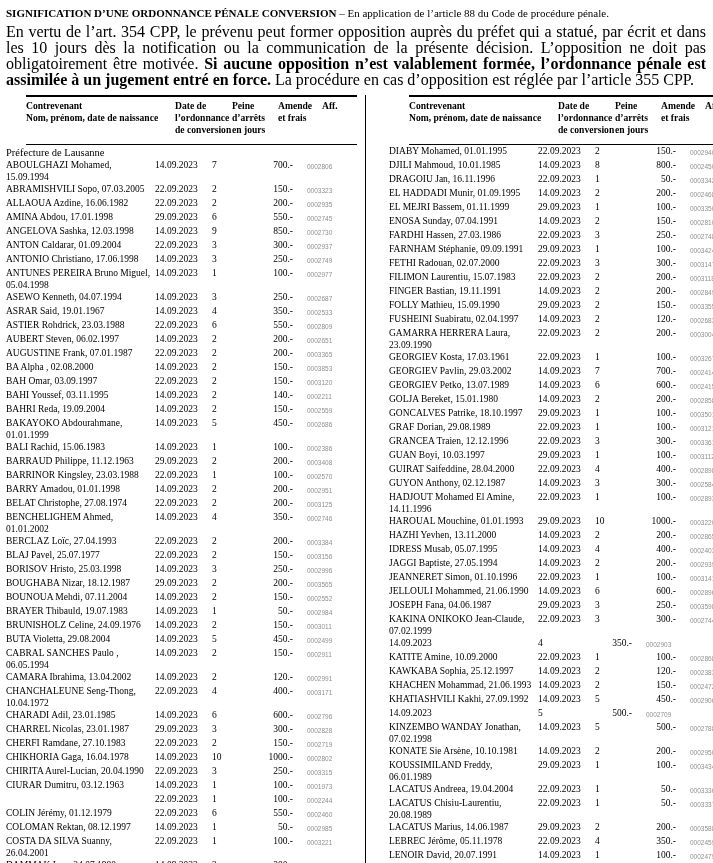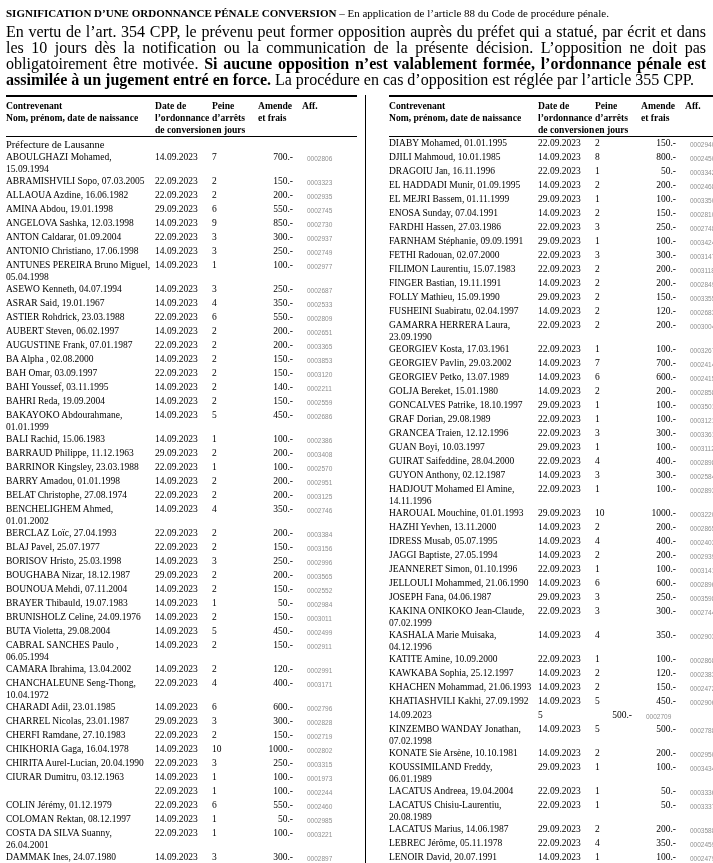--- a/index.html
+++ b/index.html
@@ -11,21 +11,21 @@
   .title b { font-weight:bold; }
   .intro { margin-top:4px; font-size:16px; line-height:16px; text-align:justify; padding-right:1px; }
   .intro b { font-weight:bold; }
 
   .columns { display:flex; margin-top:7px; align-items:stretch; }
   .col-left  { flex:0 0 360px; padding-right:8px; border-right:1px solid #000; margin-right:0; }
   .col-right { flex:1; padding-left:23px; padding-right:2px; }
 
   .grid { display:grid; grid-template-columns:149px 57px 46px 44px 1fr; }
   .thead { border-top:2px solid #000; border-bottom:1.5px solid #000;
-           padding:3px 0 0 0; font-weight:bold; font-size:9.6px; line-height:12px; }
+           padding:3px 0 8px 0; font-weight:bold; font-size:9.6px; line-height:12px;margin-left:20px; }
   .thead .hc { white-space:nowrap; }
 
   .section-title { font-weight:normal; font-size:10.5px; line-height:13px; padding-top:1px; }
 
   .row { font-size:9.5px; }
   .row .cell { line-height:12px; }
   .c-name { padding-right:2px; }
   .c-amt  { text-align:right; padding-right:9px; }
   .c-aff  { font-family:"Liberation Sans", sans-serif; font-size:6.5px; color:var(--aff-color,#8f8f8f);
             padding-left:5px; padding-top:2px; white-space:nowrap; }
@@ -80,21 +80,21 @@
             <div class="cell c-aff">0003323</div>
           </div>
           <div class="grid row">
             <div class="cell c-name">ALLAOUA Azdine, 16.06.1982</div>
             <div class="cell c-date">22.09.2023</div>
             <div class="cell c-days">2</div>
             <div class="cell c-amt">200.-</div>
             <div class="cell c-aff">0002935</div>
           </div>
           <div class="grid row">
-            <div class="cell c-name">AMINA Abdou, 19.01.1998</div>
+            <div class="cell c-name">AMINA Abdou, 17.01.1998</div>
             <div class="cell c-date">29.09.2023</div>
             <div class="cell c-days">6</div>
             <div class="cell c-amt">550.-</div>
             <div class="cell c-aff">0002745</div>
           </div>
           <div class="grid row">
             <div class="cell c-name">ANGELOVA Sashka, 12.03.1998</div>
             <div class="cell c-date">14.09.2023</div>
             <div class="cell c-days">9</div>
             <div class="cell c-amt">850.-</div>
@@ -652,21 +652,20 @@
             <div class="cell c-aff">0003598</div>
           </div>
           <div class="grid row">
             <div class="cell c-name">KAKINA ONIKOKO Jean-Claude, 07.02.1999</div>
             <div class="cell c-date">22.09.2023</div>
             <div class="cell c-days">3</div>
             <div class="cell c-amt">300.-</div>
             <div class="cell c-aff">0002744</div>
           </div>
           <div class="grid row">
-            <div class="cell c-name">KASHALA Marie Muisaka, 04.12.1996</div>
             <div class="cell c-date">14.09.2023</div>
             <div class="cell c-days">4</div>
             <div class="cell c-amt">350.-</div>
             <div class="cell c-aff">0002903</div>
           </div>
           <div class="grid row">
             <div class="cell c-name">KATITE Amine, 10.09.2000</div>
             <div class="cell c-date">22.09.2023</div>
             <div class="cell c-days">1</div>
             <div class="cell c-amt">100.-</div>

